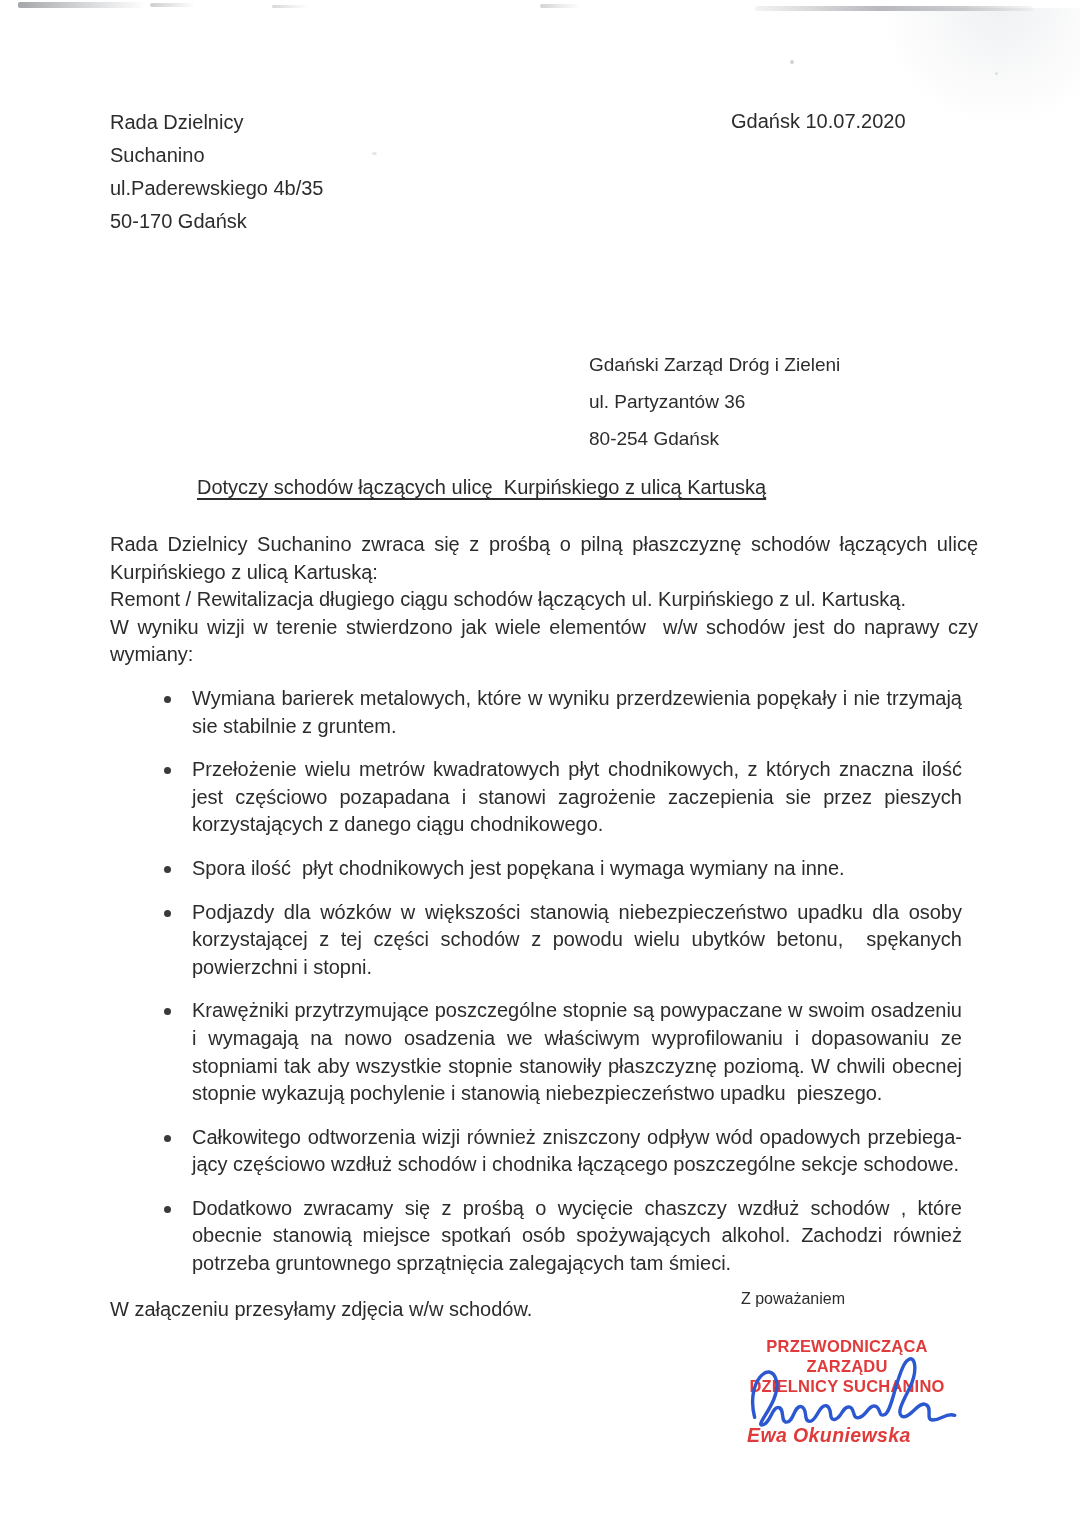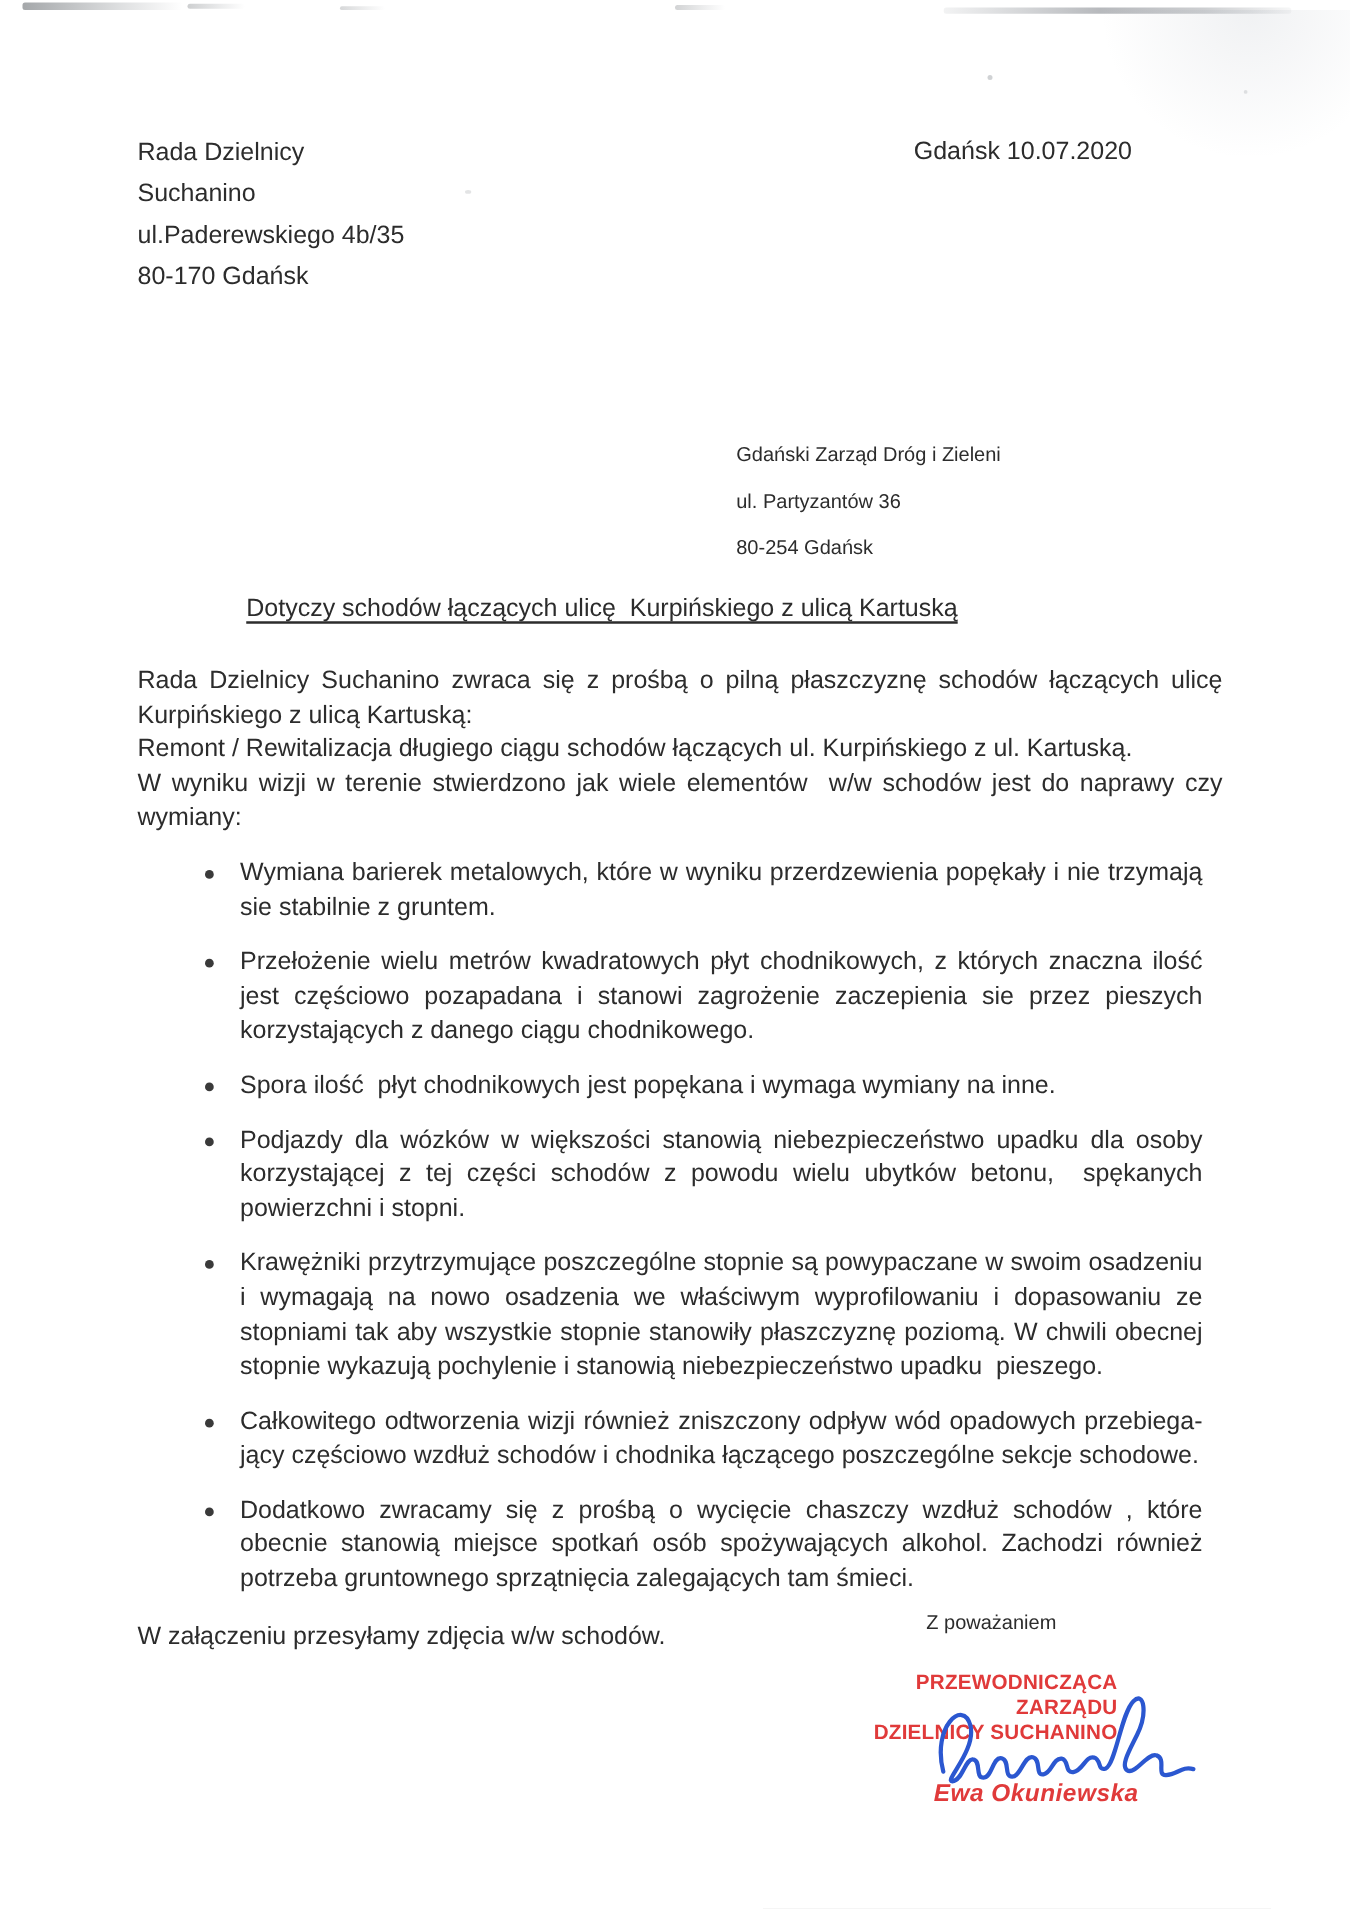--- a/index.html
+++ b/index.html
@@ -16,21 +16,21 @@
 
   
   .artifact{position:absolute;pointer-events:none;}
   .streak{background:linear-gradient(90deg, rgba(90,95,100,.55), rgba(120,125,130,.25) 60%, rgba(140,145,150,0));border-radius:2px;}
   .streak-r{background:linear-gradient(90deg, rgba(150,155,160,.12), rgba(95,100,108,.45) 45%, rgba(110,115,122,.35) 75%, rgba(150,155,160,.08));border-radius:2px;}
   .halo{background:radial-gradient(ellipse at 60% 0%, rgba(150,158,170,.14), rgba(255,255,255,0) 70%);}
   .speck{background:rgba(120,125,132,.35);border-radius:50%;}
 
   .sender{position:absolute;left:110px;top:106px;font-size:20px;line-height:33px;}
   .date{position:absolute;left:731px;top:110px;font-size:20px;}
-  .recipient{position:absolute;left:589px;top:346px;font-size:16px;line-height:37px;}
+  .recipient{position:absolute;left:589px;top:346px;font-size:19px;line-height:37px;}
 
   .subject{
     position:absolute;left:197px;top:476px;font-size:20px;
     text-decoration:underline;text-decoration-thickness:2px;text-underline-offset:4px;
   }
 
   .body-flow{
     position:absolute;left:110px;top:531px;width:868px;
     font-size:20px;line-height:27.6px;text-align:justify;
   }
@@ -39,22 +39,22 @@
   .bullets li{position:relative;margin:16px;}
   .bullets li::before{
     content:"";position:absolute;left:-28px;top:11px;
     width:7px;height:7px;border-radius:50%;background:#3a3a3a;
   }
   .closing{margin-top:18px !important;}
 
   .valediction{position:absolute;left:741px;top:1290px;font-size:16px;}
 
   .stamp{
-    position:absolute;left:664px;top:1336px;width:230px;
-    text-align:right;font-size:16.5px;font-weight:bold;line-height:20px;
+    position:absolute;left:732px;top:1336px;width:230px;
+    text-align:center;font-size:16.5px;font-weight:bold;line-height:20px;
     letter-spacing:.2px;z-index:1;
     filter:blur(.3px);
   }
   .signer-name{
     position:absolute;left:747px;top:1424px;
     font-size:19.5px;font-weight:bold;font-style:italic;letter-spacing:.4px;
     z-index:1;filter:blur(.3px);
   }
   .signature{
     position:absolute;left:738px;top:1348px;width:220px;height:100px;
@@ -73,21 +73,21 @@
   <div class="artifact streak-r" style="left:755px;top:6px;width:278px;height:5px;"></div>
   <div class="artifact halo" style="left:880px;top:8px;width:200px;height:120px;"></div>
   <div class="artifact speck" style="left:790px;top:60px;width:4px;height:4px;"></div>
   <div class="artifact speck" style="left:372px;top:152px;width:5px;height:3px;opacity:.6;"></div>
   <div class="artifact speck" style="left:995px;top:72px;width:3px;height:3px;opacity:.6;"></div>
 
   <div class="sender">
     <div class="txt">Rada Dzielnicy</div>
     <div class="txt">Suchanino</div>
     <div class="txt">ul.Paderewskiego 4b/35</div>
-    <div class="txt">80-170 Gdańsk</div>
+    <div class="txt">50-170 Gdańsk</div>
   </div>
 
   <div class="date txt">Gdańsk 10.07.2020</div>
 
   <div class="recipient">
     <div class="txt">Gdański Zarząd Dróg i Zieleni</div>
     <div class="txt">ul. Partyzantów 36</div>
     <div class="txt">80-254 Gdańsk</div>
   </div>
 

